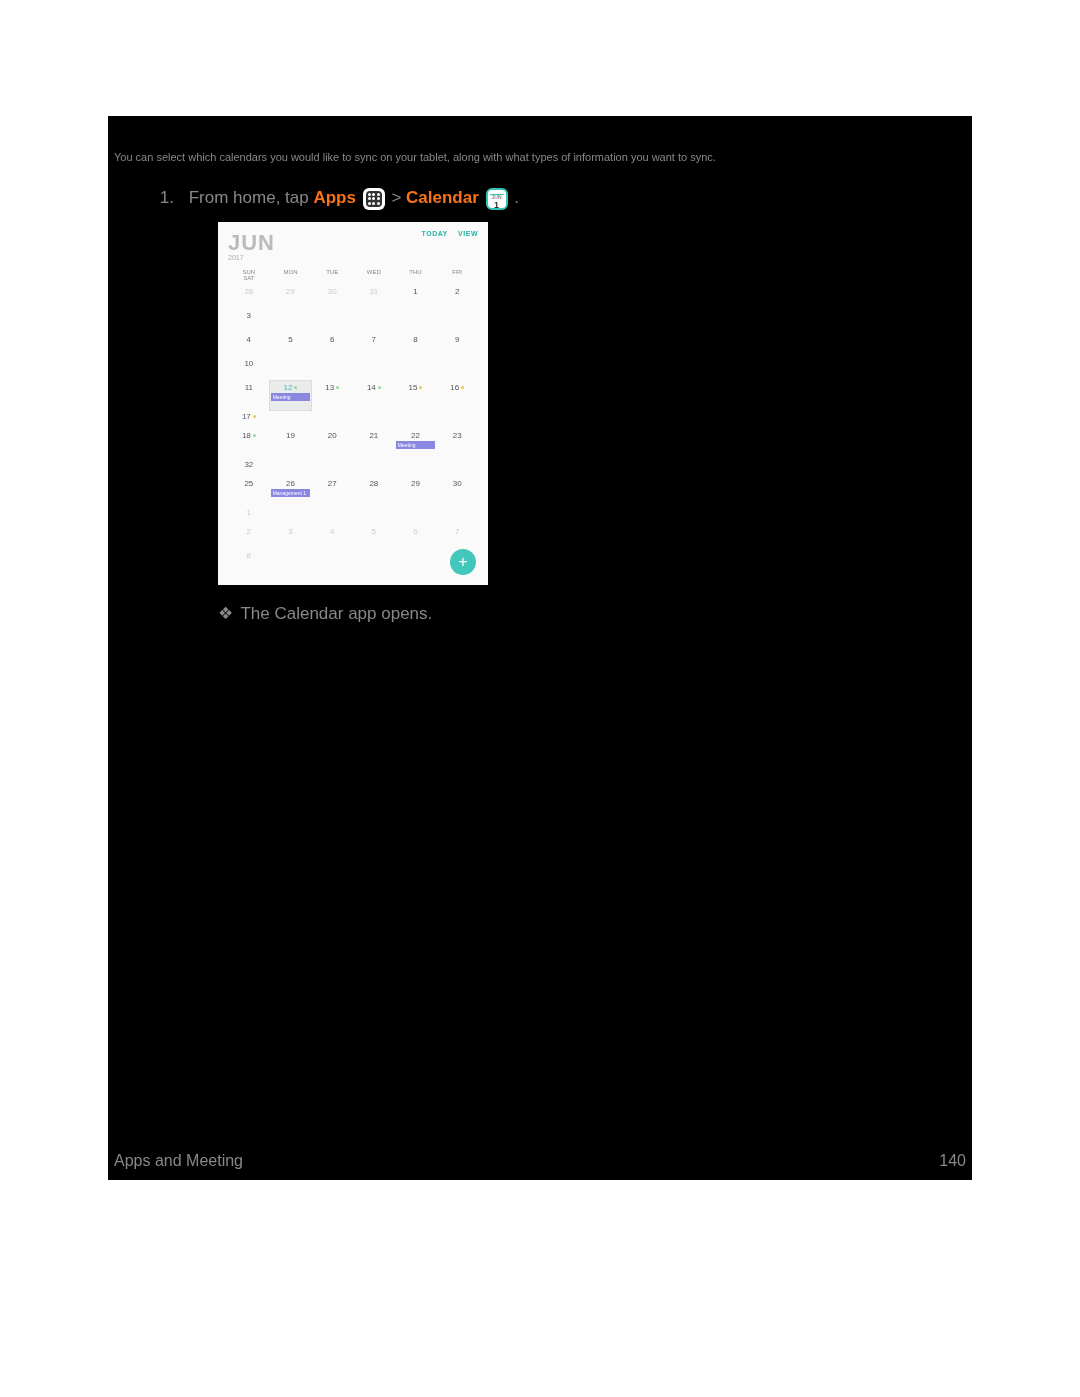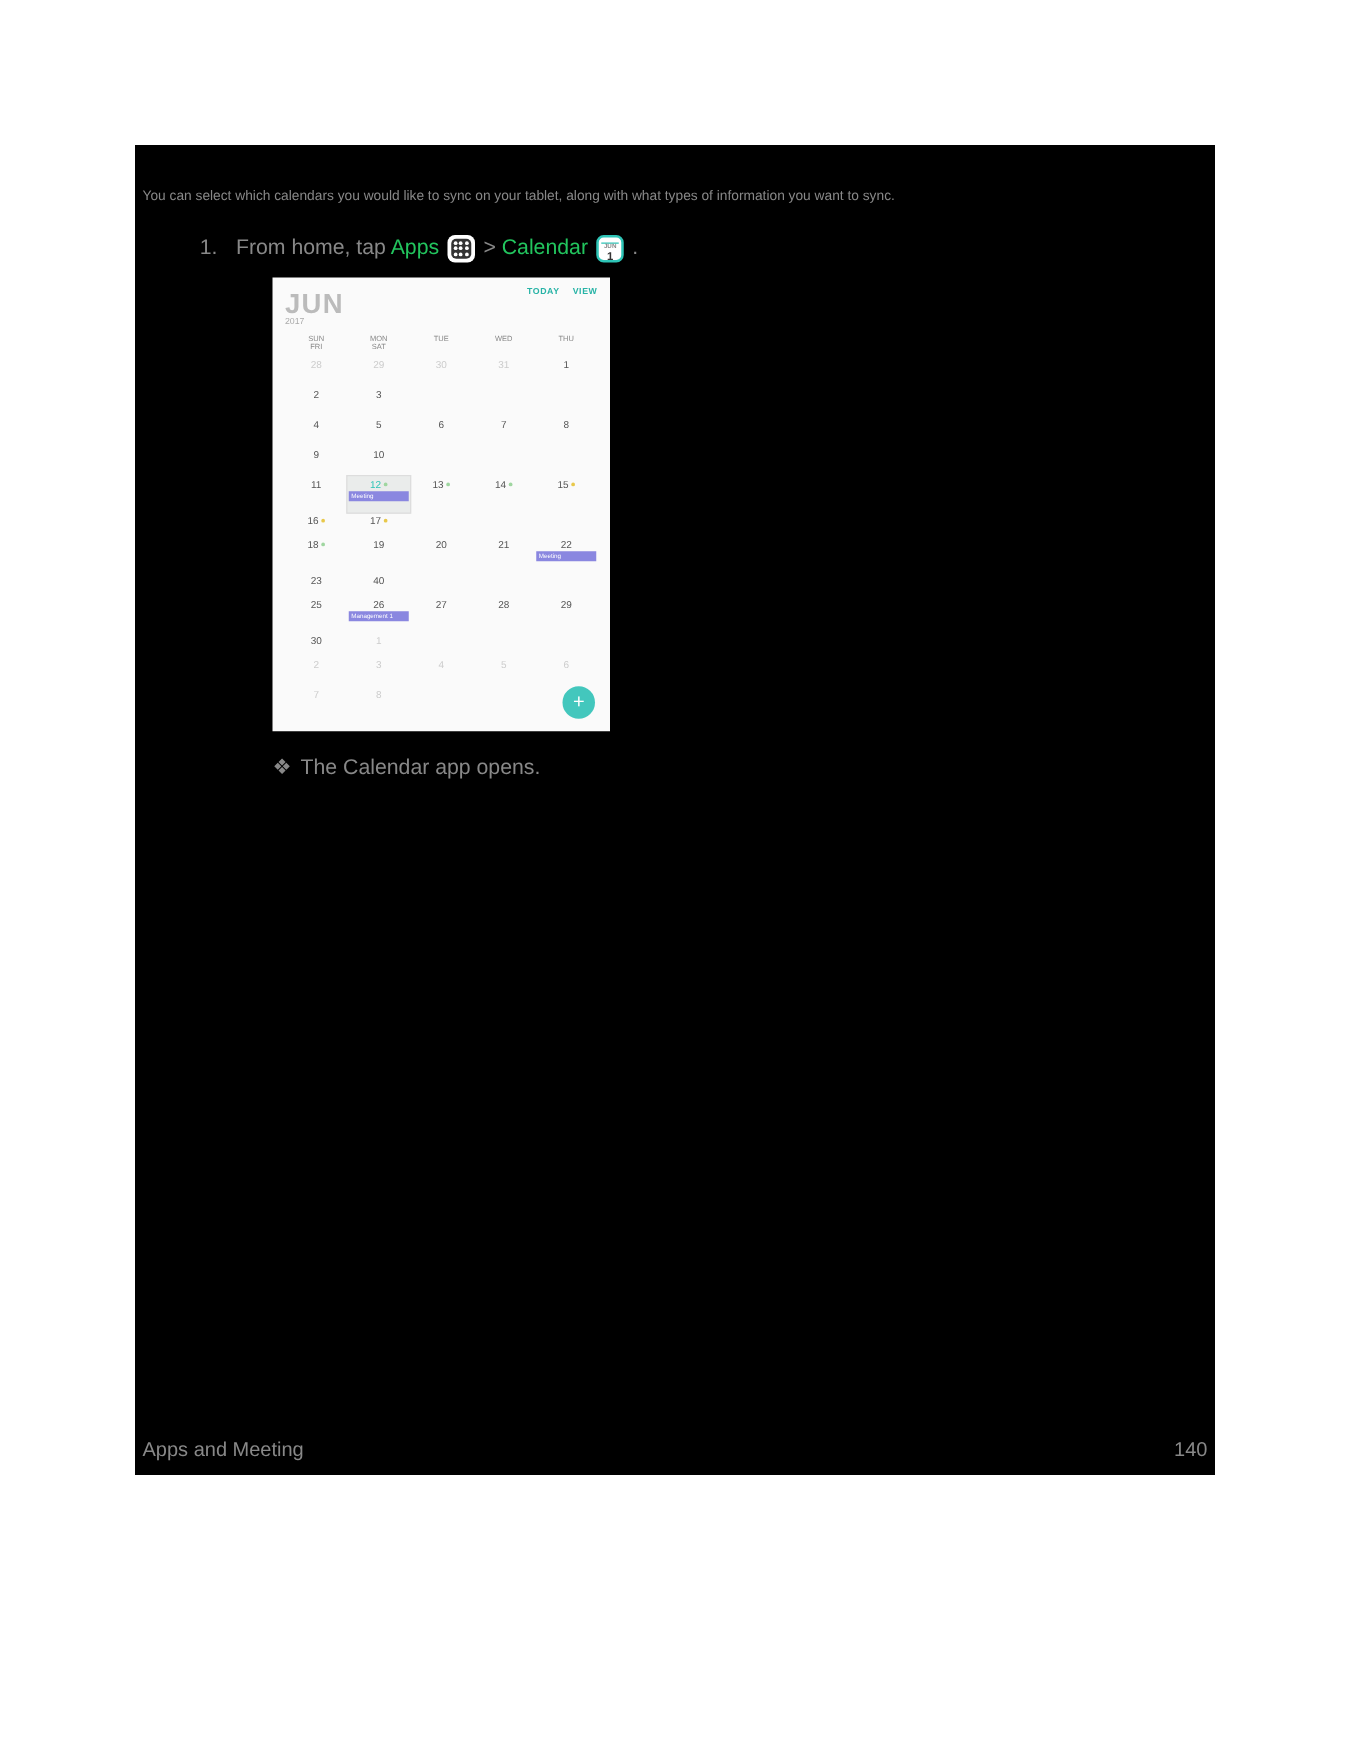--- a/index.html
+++ b/index.html
@@ -83,21 +83,21 @@
     margin:0 4px;
   }
   .more-opts span {
     display:block;
     width:3px; height:3px;
     background:#888;
     border-radius:50%;
     margin:2px auto;
   }
 
-  strong { color:#22c55e; font-weight:normal; }
+  strong { color:#f97316; font-weight:bold; }
 
   .bullet-row { margin:18px 0 0 70px; font-size:17px; }
   .bullet-sym { display:inline-block; width:18px; }
 
   
   .calshot {
     background:#fafafa;
     width:270px;
     margin: 12px 0 0 70px;
     padding: 8px 10px 12px 10px;
@@ -115,21 +115,21 @@
     font-weight:bold;
     color:#bbb;
     letter-spacing:1px;
   }
   .year { font-size:7px; color:#aaa; margin-top:-2px; }
   .headbtns { font-size:7px; color:#27b3a6; font-weight:bold; letter-spacing:0.5px;}
   .headbtns span { margin-left:8px; }
 
   .dow-row, .week-row {
     display:grid;
-    grid-template-columns: repeat(5, 1fr);
+    grid-template-columns: repeat(6, 1fr);
     text-align:center;
   }
   .dow-row { font-size:6px; color:#888; margin-bottom:4px; }
   .week-row { height:48px; font-size:8px; position:relative; }
   .daycell { position:relative; padding-top:2px; }
   .daynum { display:block; font-size:8px; color:#555; }
   .faded .daynum { color:#ccc; }
   .today-cell {
     background:#eaeceb;
     border:1px solid #ddd;
@@ -311,21 +311,21 @@
                 <span class="daynum">21</span>
               </div>
               <div class="daycell">
                 <span class="daynum">22</span>
                 <span class="event ev-purple">Meeting</span>
               </div>
               <div class="daycell">
                 <span class="daynum">23</span>
               </div>
               <div class="daycell">
-                <span class="daynum">40</span>
+                <span class="daynum">32</span>
               </div>
             </div>
             <div class="week-row">
               <div class="daycell">
                 <span class="daynum">25</span>
               </div>
               <div class="daycell">
                 <span class="daynum">26</span>
                 <span class="event ev-purple">Management 1</span>
               </div>

